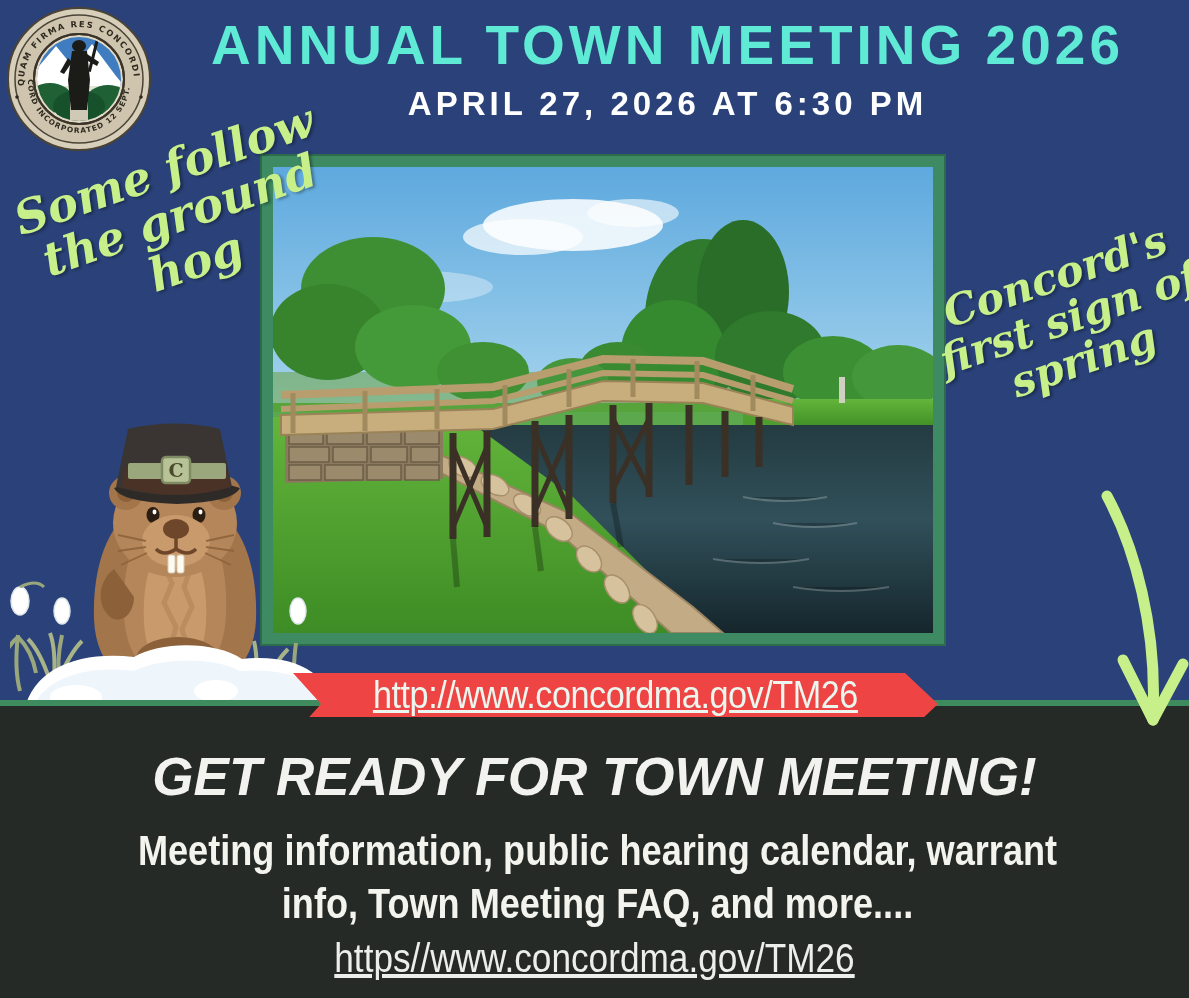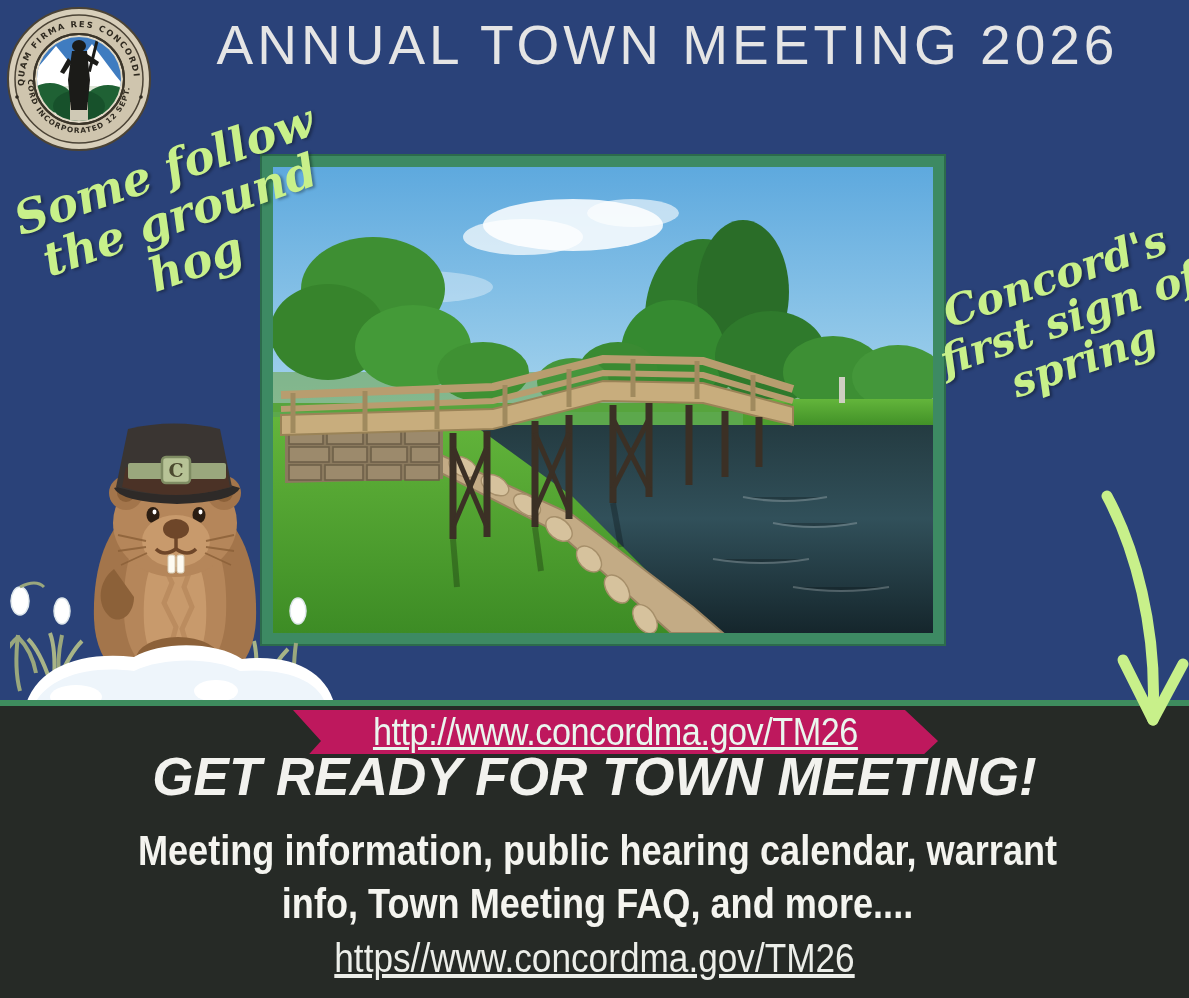--- a/index.html
+++ b/index.html
@@ -27,23 +27,23 @@
     height: 150px;
   }
   .title-block {
     position: absolute;
     left: 150px;
     top: 10px;
     width: 1035px;
     text-align: center;
   }
   .title-main {
-    color: #e5e5e5;
+    color: #5eead4;
     font-family: "Liberation Sans", sans-serif;
-    font-weight: normal;
+    font-weight: bold;
     font-size: 55px;
     letter-spacing: 4px;
     line-height: 70px;
     white-space: nowrap;
   }
   .title-sub {
     color: #ffffff;
     font-family: "Liberation Sans", sans-serif;
     font-weight: bold;
     font-size: 33px;
@@ -159,24 +159,24 @@
     font-size: 40px;
     text-decoration: underline;
     transform: scaleX(0.88);
     transform-origin: center top;
   }
 
   
   .ribbon {
     position: absolute;
     left: 293px;
-    top: 710px;
+    top: 673px;
     width: 645px;
     height: 44px;
-    background: #be185d;
+    background: #ef4444;
     clip-path: polygon(0 0, 612px 0, 645px 31px, 612px 62px, 0 62px, 28px 31px);
     display: flex;
     align-items: center;
     justify-content: center;
   }
   .ribbon-text {
     color: #eaf6ee;
     font-family: "Liberation Sans Narrow", "Liberation Sans", sans-serif;
     font-size: 38px;
     text-decoration: underline;
@@ -243,20 +243,21 @@
       <text font-family="DejaVu Sans, sans-serif" font-size="7.4" font-weight="bold" fill="#2f2a20" letter-spacing="1.1">
         <textPath href="#sealBot" startOffset="50%" text-anchor="middle">CONCORD INCORPORATED 12 SEPT. 1635</textPath>
       </text>
       <circle cx="13" cy="95" r="1.8" fill="#2f2a20"></circle>
       <circle cx="137" cy="95" r="1.8" fill="#2f2a20"></circle>
     </svg>
   </div>
 
   <div class="title-block">
     <div class="title-main">ANNUAL TOWN MEETING 2026</div>
+    <div class="title-sub">APRIL 27, 2026 AT 6:30 PM</div>
   </div>
 
   <div class="photo-frame">
     <div class="photo">
       <svg viewBox="0 0 660 466" width="100%" height="100%" preserveAspectRatio="none">
         <defs>
           <linearGradient id="sky" x1="0" y1="0" x2="0" y2="1">
             <stop offset="0%" stop-color="#5ea9de"></stop>
             <stop offset="55%" stop-color="#a9d6ee"></stop>
             <stop offset="100%" stop-color="#e2f0f7"></stop>

